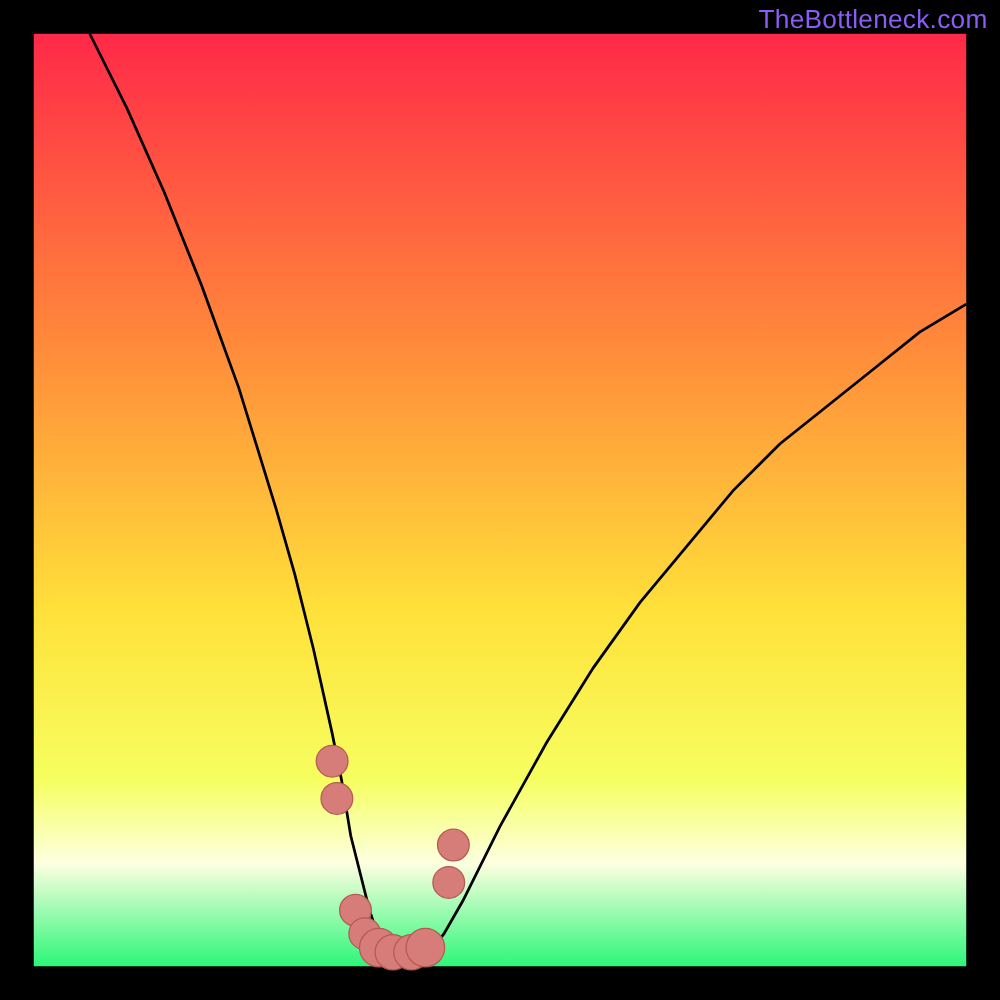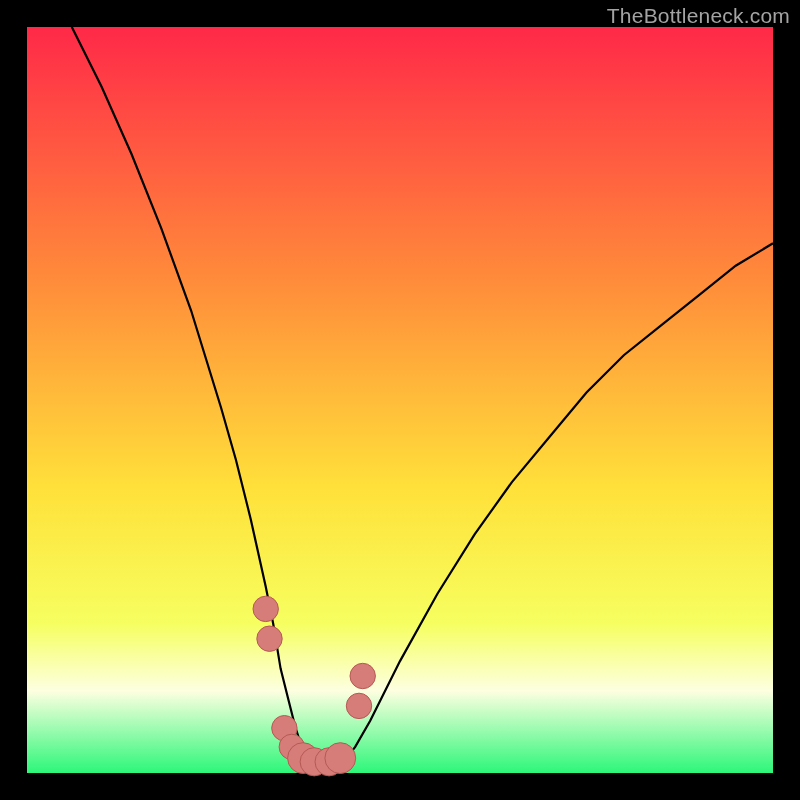--- a/index.html
+++ b/index.html
@@ -15,21 +15,21 @@
     position: absolute;
     top: 0; left: 0;
     width: 800px;
     height: 800px;
     background: #000;
   }
   .watermark {
     position: absolute;
     top: 4px;
     right: 10px;
-    color: #a3a3a3;
+    color: #8b5cf6;
     font-size: 21px;
     font-family: Arial, sans-serif;
     letter-spacing: 0.2px;
   }
   svg {
     position: absolute;
     top: 0; left: 0;
   }
 </style>
 </head>

